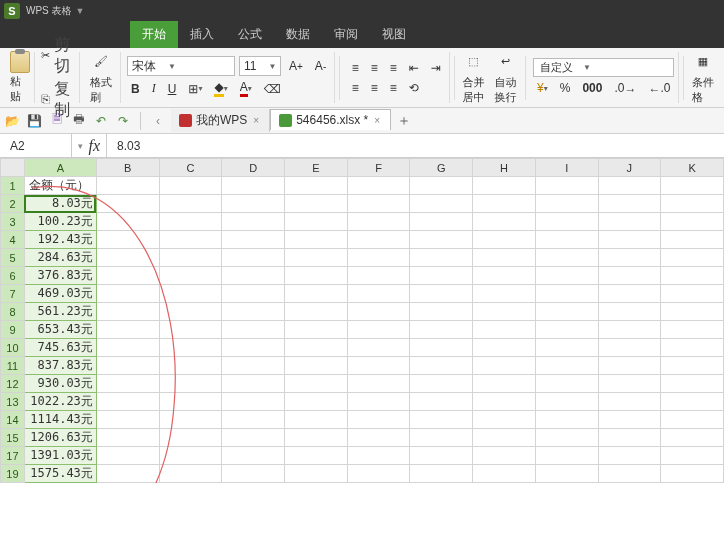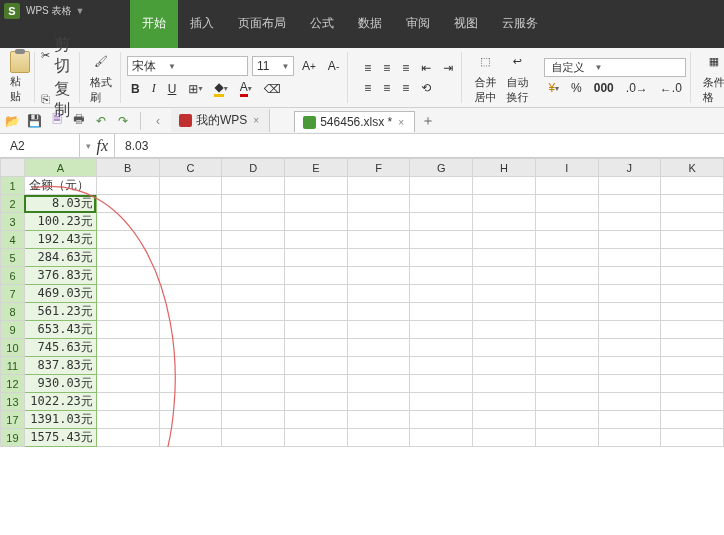--- a/index.html
+++ b/index.html
@@ -6,21 +6,21 @@
 body { width: 724px; height: 535px; overflow: hidden; background: #fff; font-size: 12px; color: #333; }
 
 
 .title-bar { background: #333; height: 22px; display: flex; align-items: center; padding-left: 4px; }
 .app-logo { width: 16px; height: 16px; background: #4a7a2a; color: #fff; display: flex; align-items: center; justify-content: center; font-weight: bold; font-size: 11px; border-radius: 2px; margin-right: 6px; }
 .app-title { color: #d0d0d0; font-size: 10px; }
 .title-dd { color: #999; margin-left: 4px; font-size: 9px; }
 
 
 .menu-tabs { background: #333; height: 26px; display: flex; align-items: flex-end; padding-left: 130px; }
-.menu-tab { color: #ccc; padding: 16px 12px; font-size: 12px; cursor: pointer; }
+.menu-tab { color: #ccc; padding: 5px 12px; font-size: 12px; cursor: pointer; }
 .menu-tab.active { background: #4a9e3a; color: #fff; }
 
 
 .ribbon { background: #f5f5f5; border-bottom: 1px solid #d0d0d0; height: 60px; display: flex; align-items: center; padding: 4px 6px; gap: 2px; }
 .rgroup { display: flex; flex-direction: column; gap: 2px; padding: 0 4px; border-right: 1px solid #ddd; height: 100%; justify-content: center; }
 .rrow { display: flex; gap: 4px; align-items: center; }
 .paste-big { display: flex; flex-direction: column; align-items: center; gap: 1px; font-size: 11px; }
 .paste-ico { width: 20px; height: 22px; background: linear-gradient(#f0e0b0,#e0c880); border: 1px solid #c0a050; border-radius: 2px; position: relative; }
 .paste-ico:after { content:""; position:absolute; top:-3px; left:4px; width:10px; height:5px; background:#888; border-radius:2px; }
 .mini-ico { display: inline-flex; width: 14px; height: 14px; align-items: center; justify-content: center; font-size: 11px; }
@@ -36,21 +36,21 @@
 
 .qa-bar { height:26px; background:#f5f5f5; border-bottom:1px solid #d0d0d0; display:flex; align-items:center; padding:0 4px; gap:4px; }
 .qa-ico { width:18px; height:18px; display:flex; align-items:center; justify-content:center; cursor:pointer; }
 .doc-tab { display:flex; align-items:center; gap:4px; padding:3px 8px; font-size:12px; border-right:1px solid #ccc; background:#efefef; }
 .doc-tab.active { background:#fff; border:1px solid #bbb; border-bottom:none; }
 .doc-close { font-size:10px; color:#888; cursor:pointer; padding:0 2px; }
 .doc-ico { width:13px; height:13px; display:inline-block; }
 
 
 .fx-bar { height:24px; border-bottom:1px solid #ccc; display:flex; align-items:center; }
-.name-box { width:80px; border-right:1px solid #ccc; height:100%; display:flex; align-items:center; padding-left:10px; font-size:12px; background:#fff; }
+.name-box { width:72px; border-right:1px solid #ccc; height:100%; display:flex; align-items:center; padding-left:10px; font-size:12px; background:#fff; }
 .fx-ctrl { display:flex; align-items:center; gap:6px; padding:0 6px; border-right:1px solid #ccc; height:100%; }
 .fx-lbl { font-style:italic; font-family:serif; font-size:16px; }
 .fx-input { flex:1; padding-left:10px; font-size:12px; }
 
 
 .grid-wrap { position:relative; overflow:hidden; }
 table.grid { border-collapse:collapse; table-layout:fixed; }
 .grid th, .grid td { border:1px solid #d4d4d4; font-size:12px; font-weight:normal; height:15px; }
 .grid thead th { background:#e9e9e9; text-align:center; height:18px; font-size:11px; }
 .grid tbody th { background:#e9e9e9; text-align:center; width:24px; font-size:11px; color:#444; }
@@ -69,26 +69,24 @@
 
 <div class="title-bar">
   <div class="app-logo">S</div>
   <div class="app-title">WPS 表格</div>
   <div class="title-dd">▼</div>
 </div>
 
 <div class="menu-tabs" id="menu-tabs">
     <div class="menu-tab active">开始</div>
     <div class="menu-tab">插入</div>
-    <div class="menu-tab">页面布局</div>
     <div class="menu-tab">公式</div>
     <div class="menu-tab">数据</div>
     <div class="menu-tab">审阅</div>
     <div class="menu-tab">视图</div>
-    <div class="menu-tab">云服务</div>
   </div>
 
 <div class="ribbon">
   <div class="rgroup">
     <div class="paste-big">
       <div class="paste-ico"></div>
       <span>粘贴</span>
     </div>
   </div>
   <div class="rgroup">
@@ -102,21 +100,21 @@
       </div>
   </div>
   <div class="rgroup">
     <div class="big-btn">
       <div class="big-ico">🖌</div>
       <span>格式刷</span>
     </div>
   </div>
   <div class="rgroup">
     <div class="rrow">
-      <div class="font-sel" style="width:121px;">
+      <div class="font-sel" style="width:108px;">
           <span>宋体</span>
           <span class="dd">▼</span>
         </div>
       <div class="font-sel" style="width:42px;">
           <span>11</span>
           <span class="dd">▼</span>
         </div>
       <div class="btn">A<sup>+</sup></div>
       <div class="btn">A<sup>-</sup></div>
     </div>
@@ -186,21 +184,21 @@
 
 <div class="qa-bar">
   <div class="qa-ico" style="color:#d09030;">📂</div>
   <div class="qa-ico" style="color:#3070c0;">💾</div>
   <div class="qa-ico" style="color:#6a3aa0;">🗎</div>
   <div class="qa-ico" style="color:#555;">🖶</div>
   <div class="qa-ico" style="color:#4a8a3a;">↶</div>
   <div class="qa-ico" style="color:#4a8a3a;">↷</div>
   <div style="width:1px;height:18px;background:#ccc;margin:0 4px;"></div>
   <div class="qa-ico" style="color:#888;">‹</div>
-  <div id="doc-tabs" style="display:flex;align-items:flex-end;gap:24px;">
+  <div id="doc-tabs" style="display:flex;align-items:flex-start;">
       <div class="doc-tab">
         <span class="doc-ico" style="background: rgb(192, 48, 48); border-radius: 2px;"></span>
         <span>我的WPS</span>
         <span class="doc-close">×</span>
       </div>
       <div class="doc-tab active">
         <span class="doc-ico" style="background: rgb(74, 154, 58); border-radius: 2px;"></span>
         <span>546456.xlsx *</span>
         <span class="doc-close">×</span>
       </div>
@@ -412,20 +410,48 @@
           <td></td>
           <td></td>
           <td></td>
           <td></td>
           <td></td>
           <td></td>
           <td></td>
           <td></td>
         </tr>
         <tr>
+          <th class="sel">14</th>
+          <td class="data-cell">1114.43元</td>
+          <td></td>
+          <td></td>
+          <td></td>
+          <td></td>
+          <td></td>
+          <td></td>
+          <td></td>
+          <td></td>
+          <td></td>
+          <td></td>
+        </tr>
+        <tr>
+          <th class="sel">15</th>
+          <td class="data-cell">1206.63元</td>
+          <td></td>
+          <td></td>
+          <td></td>
+          <td></td>
+          <td></td>
+          <td></td>
+          <td></td>
+          <td></td>
+          <td></td>
+          <td></td>
+        </tr>
+        <tr>
           <th class="sel">17</th>
           <td class="data-cell">1391.03元</td>
           <td></td>
           <td></td>
           <td></td>
           <td></td>
           <td></td>
           <td></td>
           <td></td>
           <td></td>

